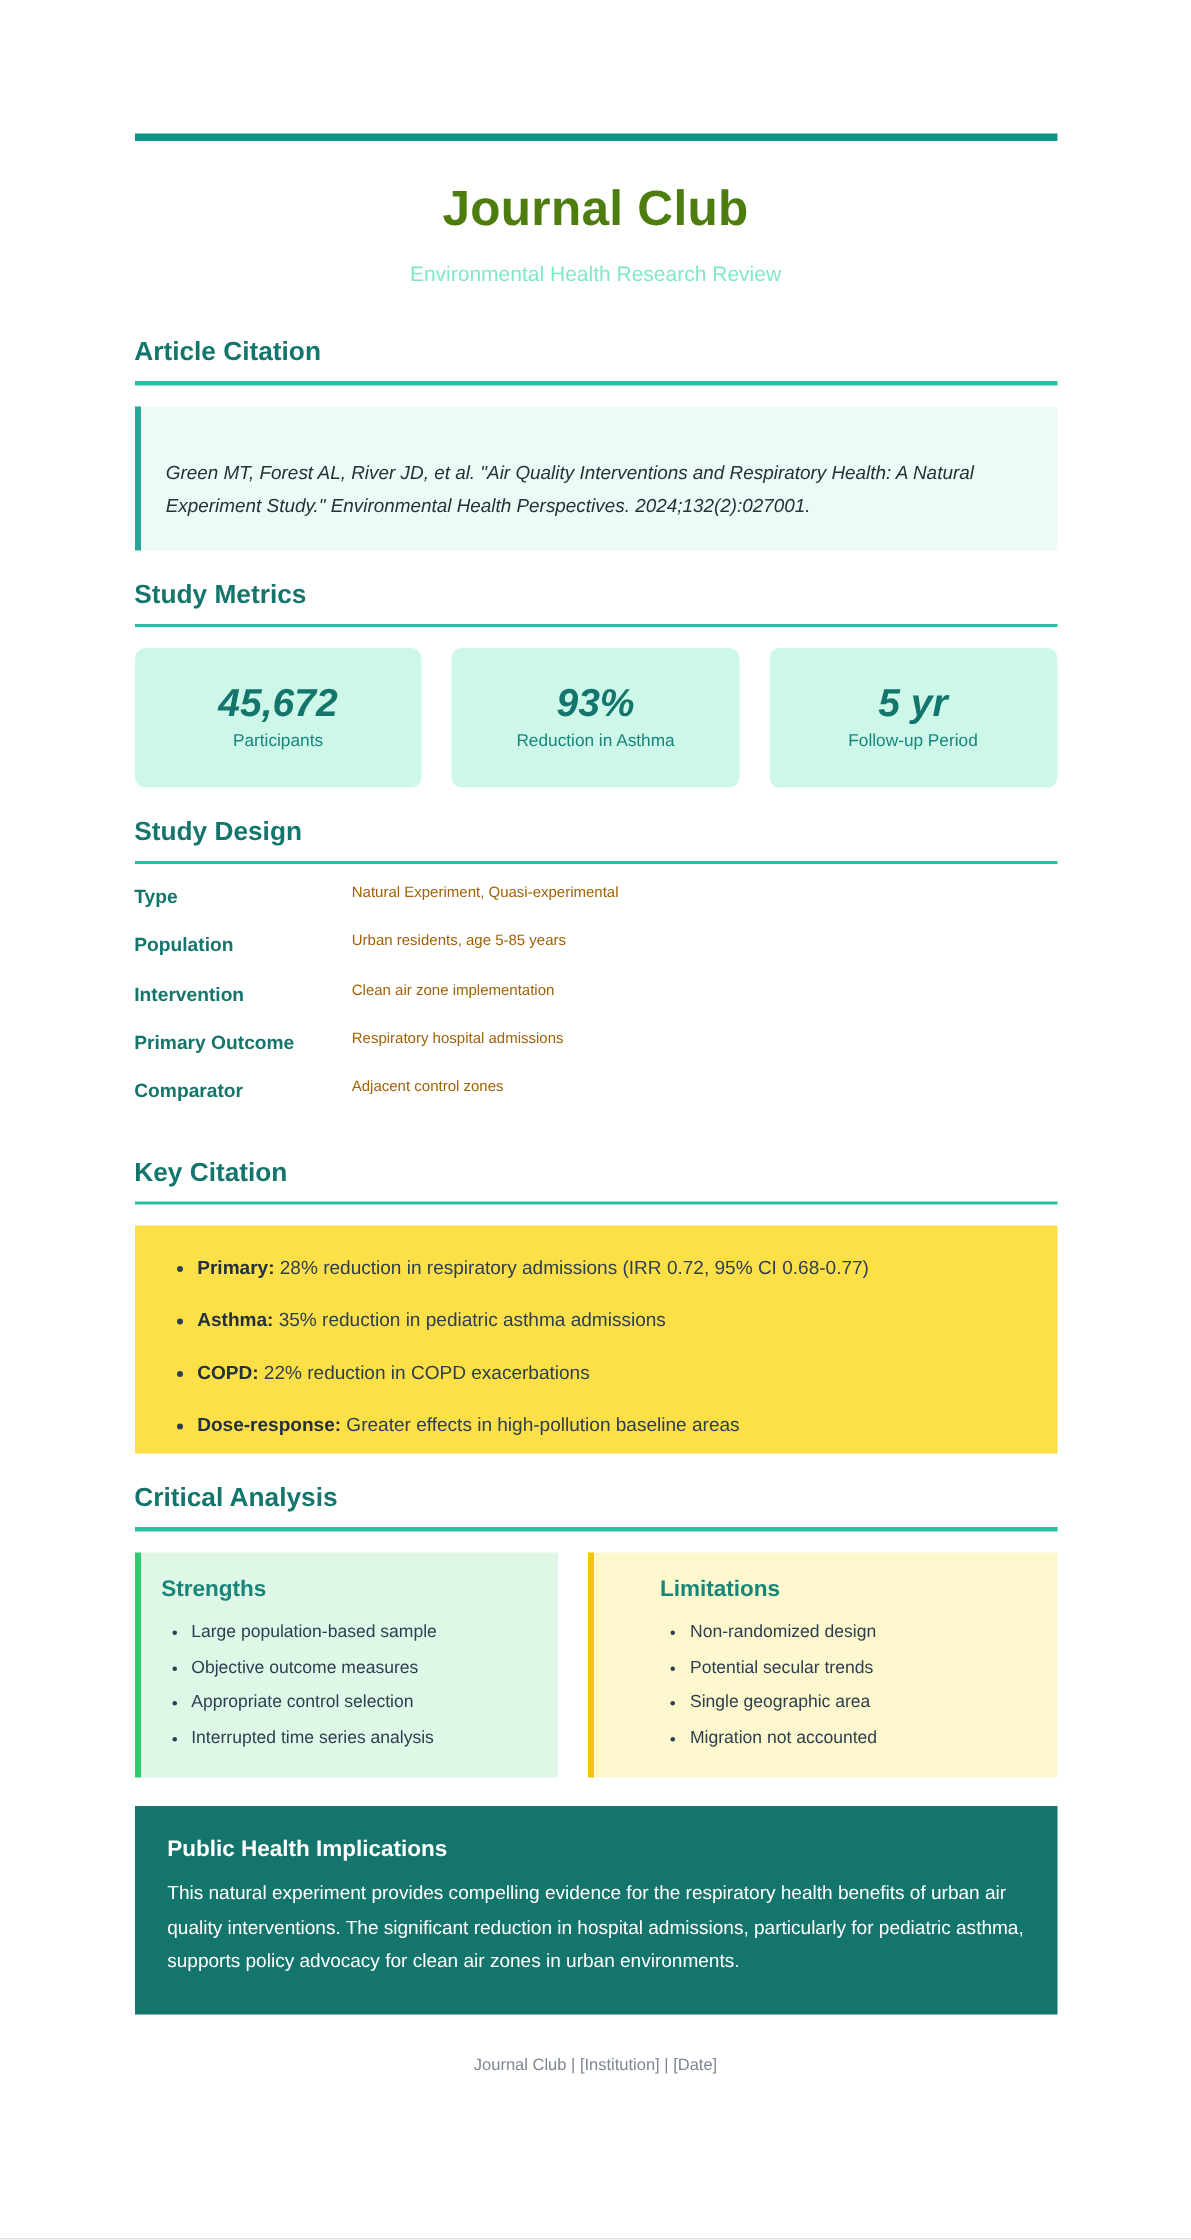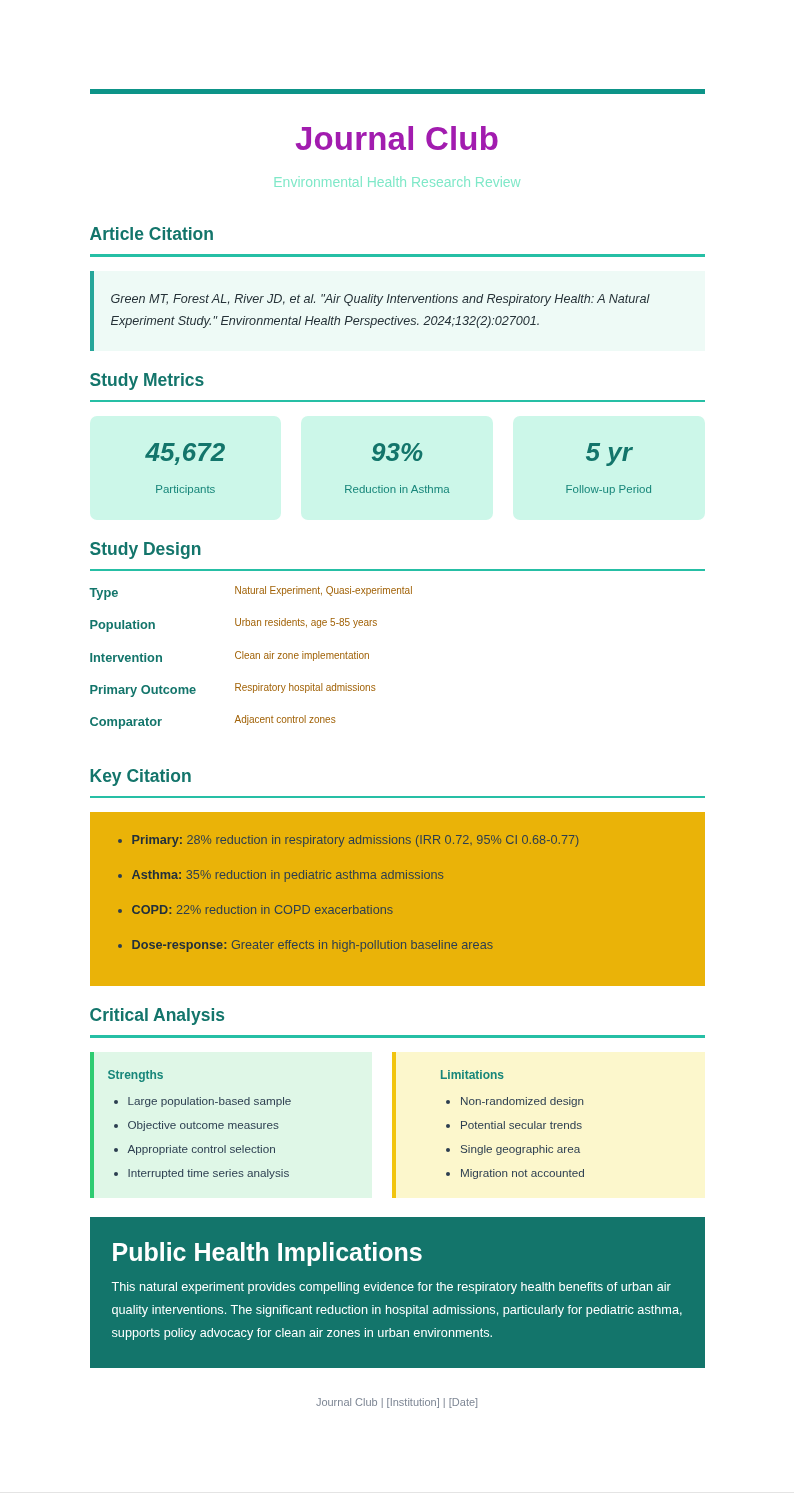--- a/index.html
+++ b/index.html
@@ -29,21 +29,21 @@
     width: 100%;
   }
   .doc-header {
     text-align: center;
     padding-top: 27px;
     padding-bottom: 14px;
   }
   .doc-title {
     font-size: 33px;
     font-weight: bold;
-    color: #a21caf;
+    color: #4d7c0f;
     letter-spacing: 0.2px;
     line-height: 1.1;
     margin: 0;
   }
   .doc-subtitle {
     font-size: 14px;
     color: #7fe8c8;
     margin-top: 17px;
     line-height: 1.2;
   }
@@ -63,21 +63,21 @@
     height: 2.5px;
     background: #26bfa5;
     width: 100%;
     margin-bottom: 14px;
   }
 
   
   .citation-box {
     background: #eefaf6;
     border-left: 4px solid #26a69a;
-    padding: 17px 20px 19px 17px;
+    padding: 33px 20px 19px 17px;
     box-sizing: border-box;
   }
   .citation-text {
     font-style: italic;
     font-size: 12.6px;
     line-height: 1.75;
     color: #263238;
     margin: 0;
   }
 
@@ -97,21 +97,21 @@
   .metric-value {
     font-size: 26px;
     font-weight: bold;
     color: #13756b;
     line-height: 1.1;
     font-style: italic;
   }
   .metric-label {
     font-size: 11.5px;
     color: #17867a;
-    margin-top: 16px;
+    margin-top: 5px;
     line-height: 1.2;
   }
 
   
   .design-table {
     width: 100%;
     border-collapse: collapse;
   }
   .design-table tr td {
     padding: 0 0 17px 0;
@@ -125,22 +125,22 @@
     color: #13756b;
     white-space: nowrap;
   }
   .design-value {
     font-size: 10px;
     color: #a16207;
   }
 
   
   .findings-box {
-    background: #eab308;
-    padding: 20px 22px 32px 22px;
+    background: #fde047;
+    padding: 20px 22px 10px 22px;
     box-sizing: border-box;
   }
   .findings-list {
     margin: 0;
     padding: 0 0 0 20px;
     list-style: disc;
   }
   .findings-list li {
     font-size: 12.7px;
     color: #2c3e50;
@@ -167,21 +167,21 @@
   .analysis-col.strengths {
     background: #dff7e7;
     border-left: 4px solid #2ecc71;
   }
   .analysis-col.limitations {
     background: #fcf7cc;
     border-left: 4px solid #f1c40f;
     padding-left: 44px;
   }
   .analysis-heading {
-    font-size: 12px;
+    font-size: 15px;
     font-weight: bold;
     color: #17867a;
     margin: 0 0 11px 0;
     line-height: 1.2;
   }
   .analysis-list {
     margin: 0;
     padding-left: 20px;
     list-style: disc;
   }
@@ -197,21 +197,21 @@
 
   
   .implications {
     background: #13756b;
     color: #ffffff;
     padding: 20px 22px 24px 22px;
     margin-top: 19px;
     box-sizing: border-box;
   }
   .implications-title {
-    font-size: 25px;
+    font-size: 15px;
     font-weight: bold;
     margin: 0 0 9px 0;
     line-height: 1.2;
     color: #ffffff;
   }
   .implications-text {
     font-size: 12.7px;
     line-height: 1.78;
     margin: 0;
     color: #ffffff;

